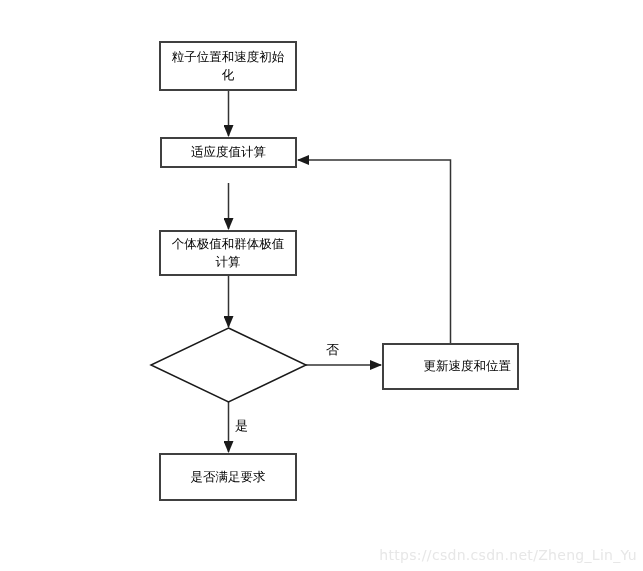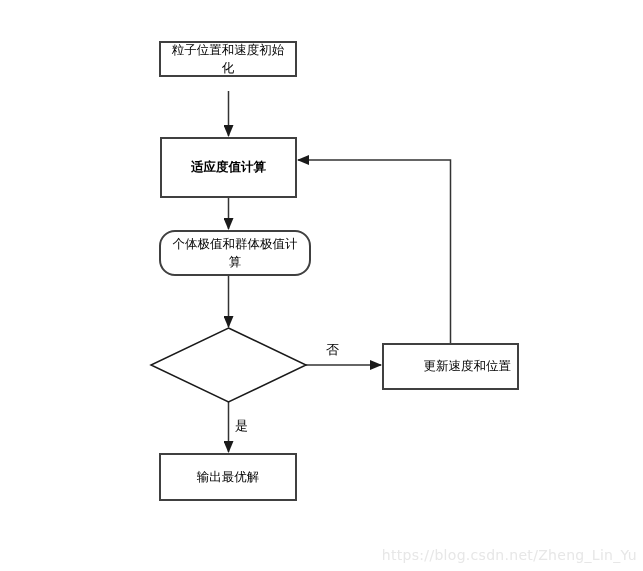--- a/index.html
+++ b/index.html
@@ -29,23 +29,23 @@
     background: #ffffff;
     display: flex;
     align-items: center;
     justify-content: center;
     text-align: center;
     font-size: 12.5px;
     line-height: 1.45;
     color: #000000;
     padding: 2px 6px;
   }
-  .node-init     { left: 159px; top: 41px;  width: 138px; height: 36px; }
-  .node-fitness  { left: 160px; top: 137px; width: 137px; height: 61px; font-weight: bold; }
-  .node-extremum { left: 159px; top: 230px; width: 152px; height: 46px; padding: 2px 8px; border-radius: 16px; }
+  .node-init     { left: 159px; top: 41px;  width: 138px; height: 50px; }
+  .node-fitness  { left: 160px; top: 137px; width: 137px; height: 31px; }
+  .node-extremum { left: 159px; top: 230px; width: 138px; height: 46px; padding: 2px 8px; }
   .node-update   { left: 382px; top: 343px; width: 137px; height: 47px; justify-content: flex-end; }
   .node-output   { left: 159px; top: 453px; width: 138px; height: 48px; }
   .diamond-label {
     position: absolute;
     left: 151px;
     top: 357px;
     width: 156px;
     text-align: center;
     font-size: 12.5px;
     color: #000000;
@@ -107,21 +107,21 @@
   <div class="node node-extremum">
     <span>个体极值和群体极值计算</span>
   </div>
 
 
   <div class="node node-update">
     <span>更新速度和位置</span>
   </div>
 
   <div class="node node-output">
-    <span>输出最优解</span>
+    <span>是否满足要求</span>
   </div>
 
   <div class="edge-label edge-label-no">否</div>
   <div class="edge-label edge-label-yes">是</div>
 
-  <div class="watermark">https://blog.csdn.net/Zheng_Lin_Yu</div>
+  <div class="watermark">https://csdn.csdn.net/Zheng_Lin_Yu</div>
 
 </div>
 
 </body></html>

